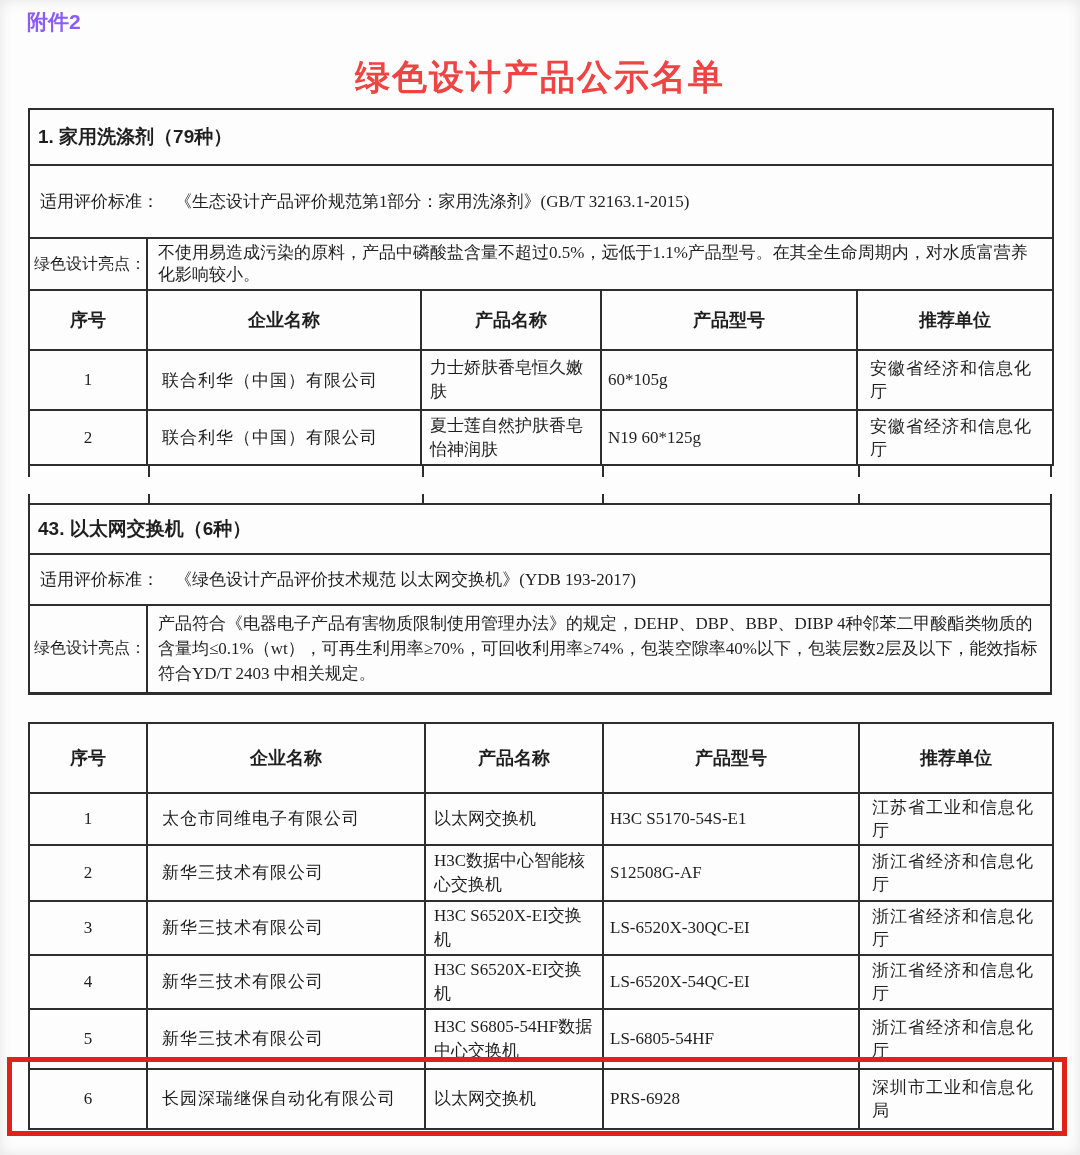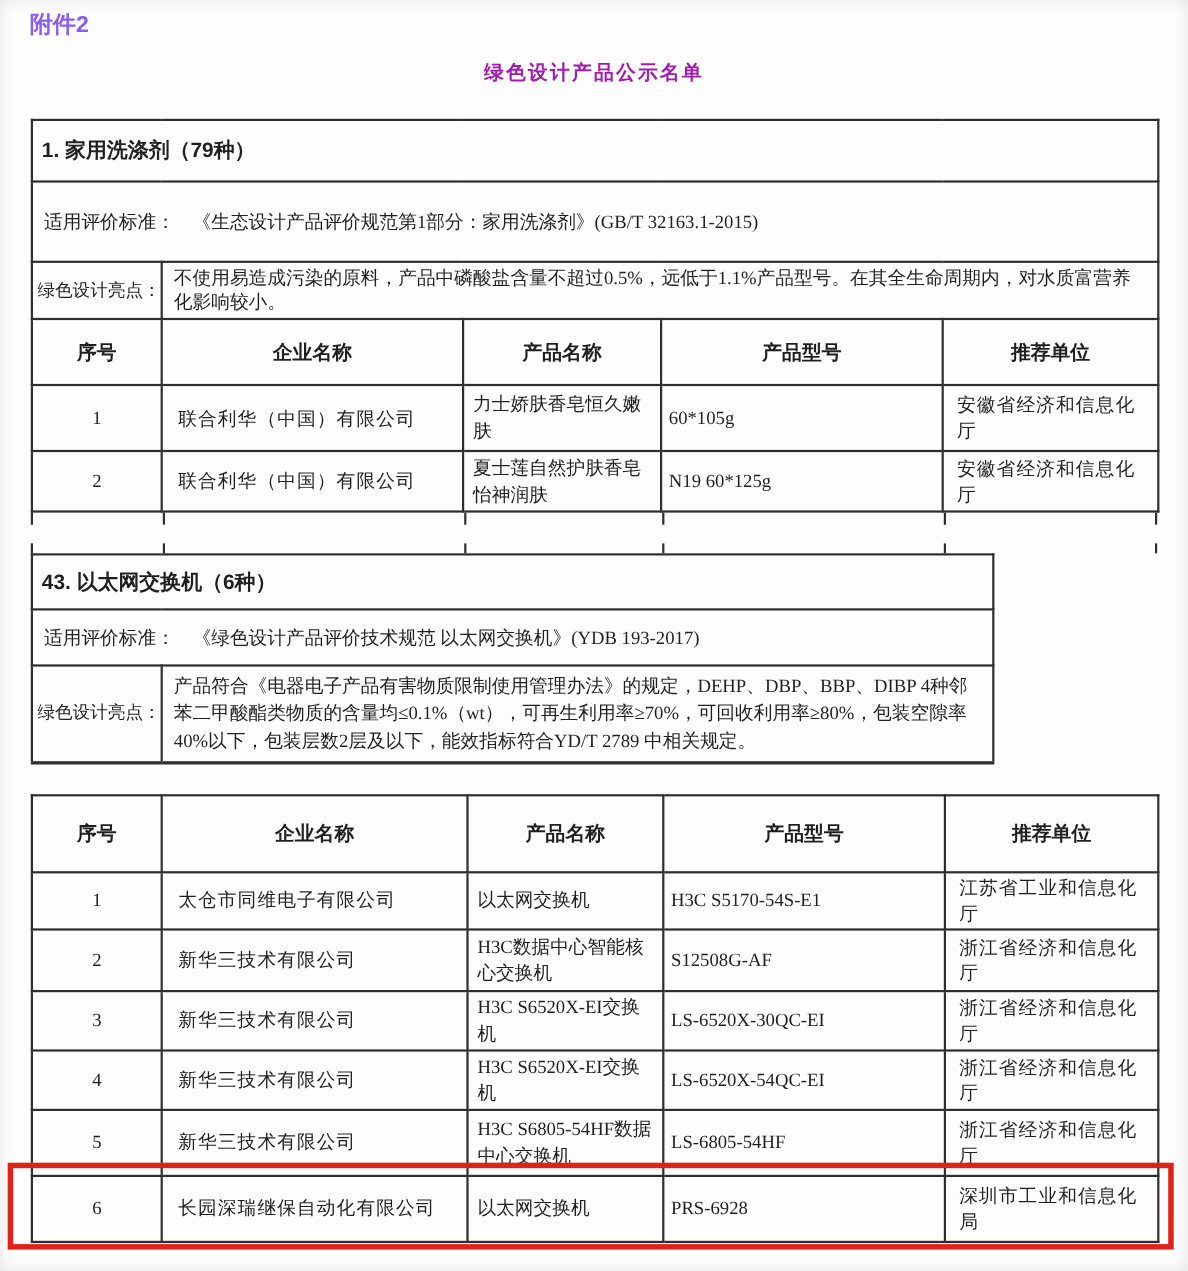--- a/index.html
+++ b/index.html
@@ -18,26 +18,26 @@
   }
   .attachment-label {
     position:absolute; top:8px; left:27px;
     font-family:"Liberation Sans","DejaVu Sans",sans-serif;
     font-weight:bold; font-size:21px; color:#8b5cf6;
   }
   .doc-title {
     position:absolute; top:54px; left:0; width:100%;
     text-align:center;
     font-family:"Liberation Sans","DejaVu Sans",sans-serif;
-    font-weight:bold; font-size:18px; letter-spacing:2px; color:#a21caf;
+    font-weight:bold; font-size:35px; letter-spacing:2px; color:#ef4444;
   }
   .content { position:absolute; top:108px; left:28px; width:1024px; }
 
   
-  table.doc { border-collapse:collapse; width:876px; table-layout:fixed; }
+  table.doc { border-collapse:collapse; width:1024px; table-layout:fixed; }
   table.doc td, table.doc th {
     border:2px solid #2e2e2e;
     font-size:17px; font-weight:normal;
     vertical-align:middle;
     padding:2px 8px;
     overflow:hidden;
   }
   .sec-title-cell {
     font-family:"Liberation Sans","DejaVu Sans",sans-serif;
     font-weight:bold !important; font-size:19px !important;
@@ -149,21 +149,21 @@
         </colgroup>
       <tbody>
           <tr style="height:50px">
         <td colspan="2" class="sec-title-cell">43. 以太网交换机（6种）</td>
       </tr>
       <tr style="height:51px">
         <td colspan="2" class="std-cell"><span>适用评价标准：</span><span class="std-text">《绿色设计产品评价技术规范 以太网交换机》(YDB 193-2017)</span></td>
       </tr>
       <tr style="height:88px">
         <td class="hl-label-cell" style="border-bottom-width:3px">绿色设计亮点：</td>
-        <td class="hl-content-cell tall" style="border-bottom-width:3px">产品符合《电器电子产品有害物质限制使用管理办法》的规定，DEHP、DBP、BBP、DIBP 4种邻苯二甲酸酯类物质的含量均≤0.1%（wt），可再生利用率≥70%，可回收利用率≥80%，包装空隙率40%以下，包装层数2层及以下，能效指标符合YD/T 2789 中相关规定。</td>
+        <td class="hl-content-cell tall" style="border-bottom-width:3px">产品符合《电器电子产品有害物质限制使用管理办法》的规定，DEHP、DBP、BBP、DIBP 4种邻苯二甲酸酯类物质的含量均≤0.1%（wt），可再生利用率≥70%，可回收利用率≥74%，包装空隙率40%以下，包装层数2层及以下，能效指标符合YD/T 2403 中相关规定。</td>
       </tr>
     </tbody>
       </table>
 
     <div class="t2wrap">
       <table class="doc tC">
         <colgroup>
             <col style="width:118px">
             <col style="width:278px">
             <col style="width:178px">

